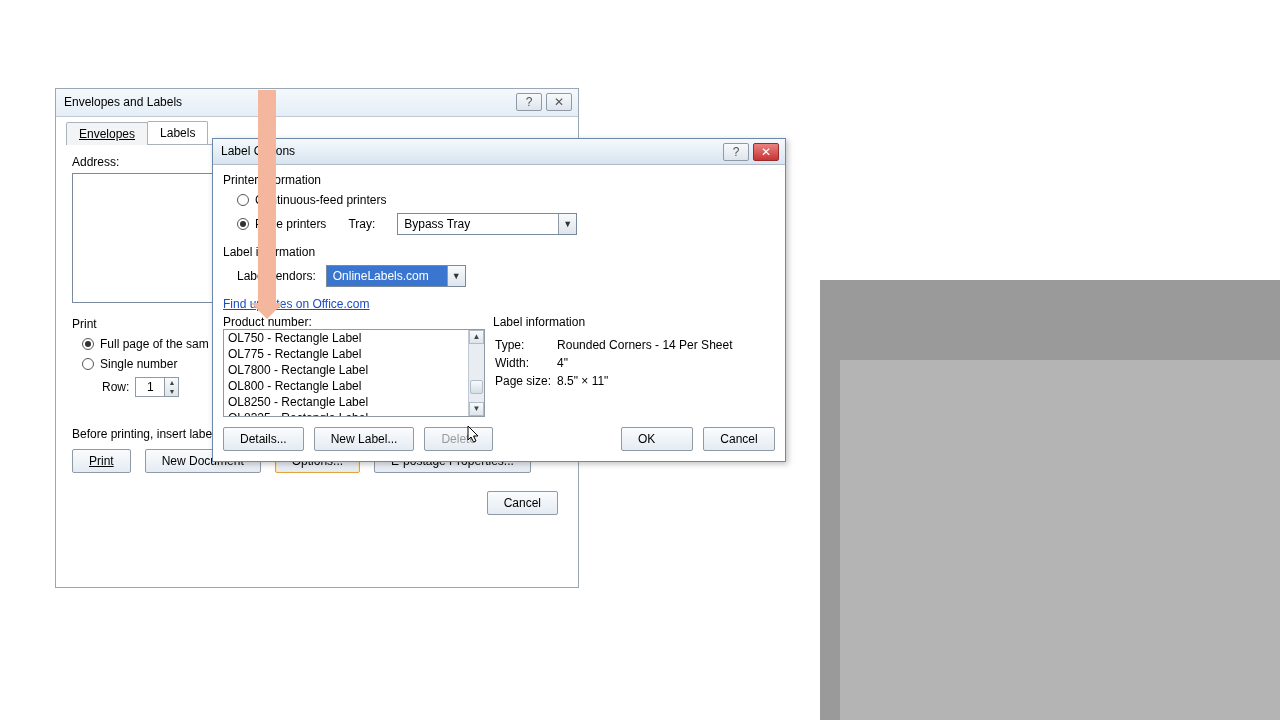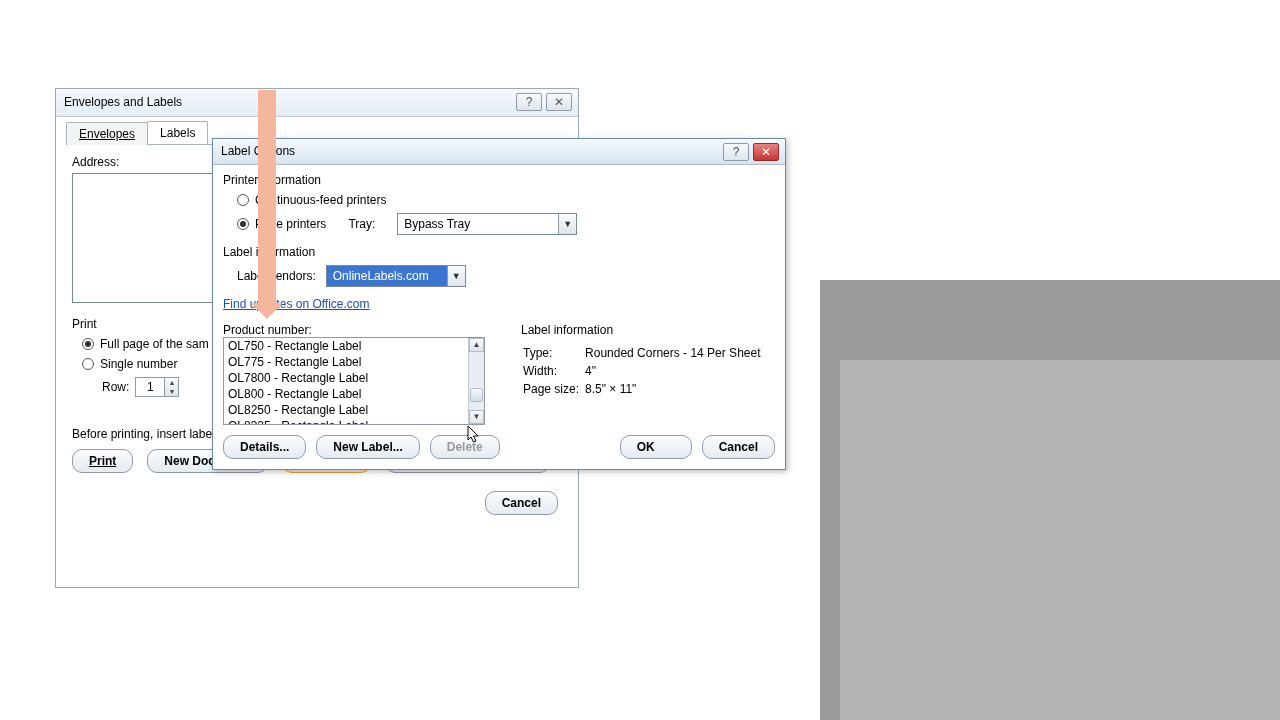--- a/index.html
+++ b/index.html
@@ -28,39 +28,39 @@
   .radio-row { display: flex; align-items: center; gap: 6px; margin-top: 6px; margin-left: 10px; }
   .rad { width: 12px; height: 12px; border: 1px solid #555; border-radius: 50%; display: inline-flex; align-items: center; justify-content: center; }
   .rad.checked::after { content: ""; width: 6px; height: 6px; background: #333; border-radius: 50%; }
   .rowfld { display: flex; align-items: center; gap: 6px; margin-top: 6px; margin-left: 30px; }
   .spin { display: inline-flex; border: 1px solid #8f9aa6; }
   .spin input { width: 28px; border: none; text-align: center; height: 18px; padding: 0; }
   .spin .ar { width: 14px; background: linear-gradient(#f8fafc,#dde5ec); border-left: 1px solid #8f9aa6; display: flex; flex-direction: column; }
   .spin .ar span { flex: 1; font-size: 7px; text-align: center; line-height: 9px; color: #444; }
   .hint { margin-top: 30px; }
   .btnrow1 { display: flex; gap: 14px; margin-top: 8px; }
-  .btn { border: 1px solid #8f9aa6; background: linear-gradient(#fafcfe,#e4ebf2); padding: 4px 16px; border-radius: 10px; cursor: pointer; white-space: nowrap; font-weight: bold; }
+  .btn { border: 1px solid #8f9aa6; background: linear-gradient(#fafcfe,#e4ebf2); padding: 4px 16px; border-radius: 2px; cursor: pointer; white-space: nowrap; }
   .btn.primary { border: 1px solid #e2a23c; box-shadow: 0 0 0 1px #ffe7b3 inset; }
   .cancel-row { display: flex; justify-content: flex-end; margin-top: 18px; padding-right: 4px; }
   .underline { text-decoration: underline; }
 
   
   .dialog2 { position: absolute; left: 212px; top: 138px; width: 574px; border: 1px solid #6b8aab; background: #fff; z-index: 10; box-shadow: 2px 2px 6px rgba(0,0,0,0.25); }
   .titlebar2 { position: relative; height: 26px; background: linear-gradient(#f5f9fd,#d7e4f0); border-bottom: 1px solid #b0bdc9; padding: 5px 8px; }
   .closebtn { width: 26px; height: 18px; border: 1px solid #9a2a2a; background: linear-gradient(#e98282,#c83434); color: #fff; font-size: 11px; display: flex; align-items: center; justify-content: center; border-radius: 2px; cursor: pointer; }
   .body2 { padding: 6px 10px 10px; }
   .sect { margin-top: 2px; }
   .indent { margin-left: 14px; }
   .trayrow { display: flex; align-items: center; gap: 22px; margin-top: 6px; }
   .combo { display: inline-flex; border: 1px solid #7a8a9a; height: 22px; }
   .combo .txt { padding: 3px 6px; min-width: 150px; }
   .combo .dd { width: 18px; background: linear-gradient(#f8fafc,#dde5ec); border-left: 1px solid #8f9aa6; display: flex; align-items: center; justify-content: center; font-size: 9px; color: #333; }
   .combo.sel .txt { background: #3a76d0; color: #fff; }
   .link { color: #1a4cc2; text-decoration: underline; cursor: pointer; margin-top: 10px; display: inline-block; }
-  .cols { display: flex; gap: 36px; margin-top: 12px; align-items: flex-start; }
+  .cols { display: flex; gap: 8px; margin-top: 4px; align-items: flex-start; }
   .listwrap { border: 1px solid #8f9aa6; width: 262px; height: 88px; display: flex; }
   .list { flex: 1; overflow: hidden; }
   .list div { padding: 1px 4px; white-space: nowrap; }
   .scroll { width: 16px; background: #e9edf1; border-left: 1px solid #c0c9d3; display: flex; flex-direction: column; justify-content: space-between; }
   .scroll .sa { height: 14px; background: linear-gradient(#f8fafc,#dde5ec); border: 1px solid #b0bdc9; text-align: center; font-size: 8px; line-height: 12px; color: #444; cursor: pointer; }
   .scroll .thumb { height: 14px; margin: 28px 1px 0; background: linear-gradient(#f8fafc,#d4dde6); border: 1px solid #b0bdc9; border-radius: 2px; }
   .info-col { flex: 1; }
   .info-col .hdr { margin-bottom: 6px; }
   .info-col table td { padding: 1px 4px 1px 0; vertical-align: top; }
   .btnrow2 { display: flex; gap: 10px; margin-top: 10px; }

